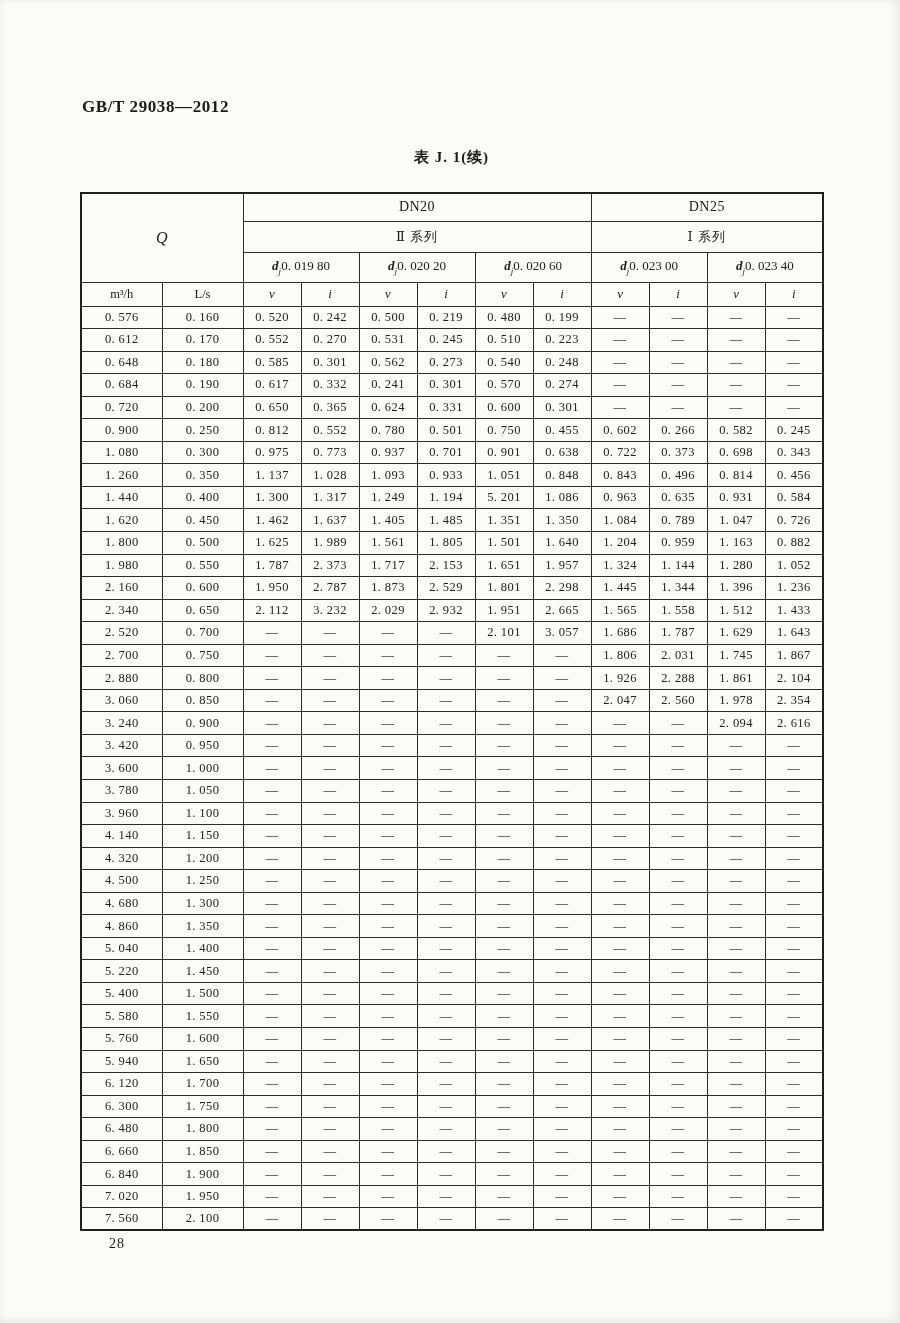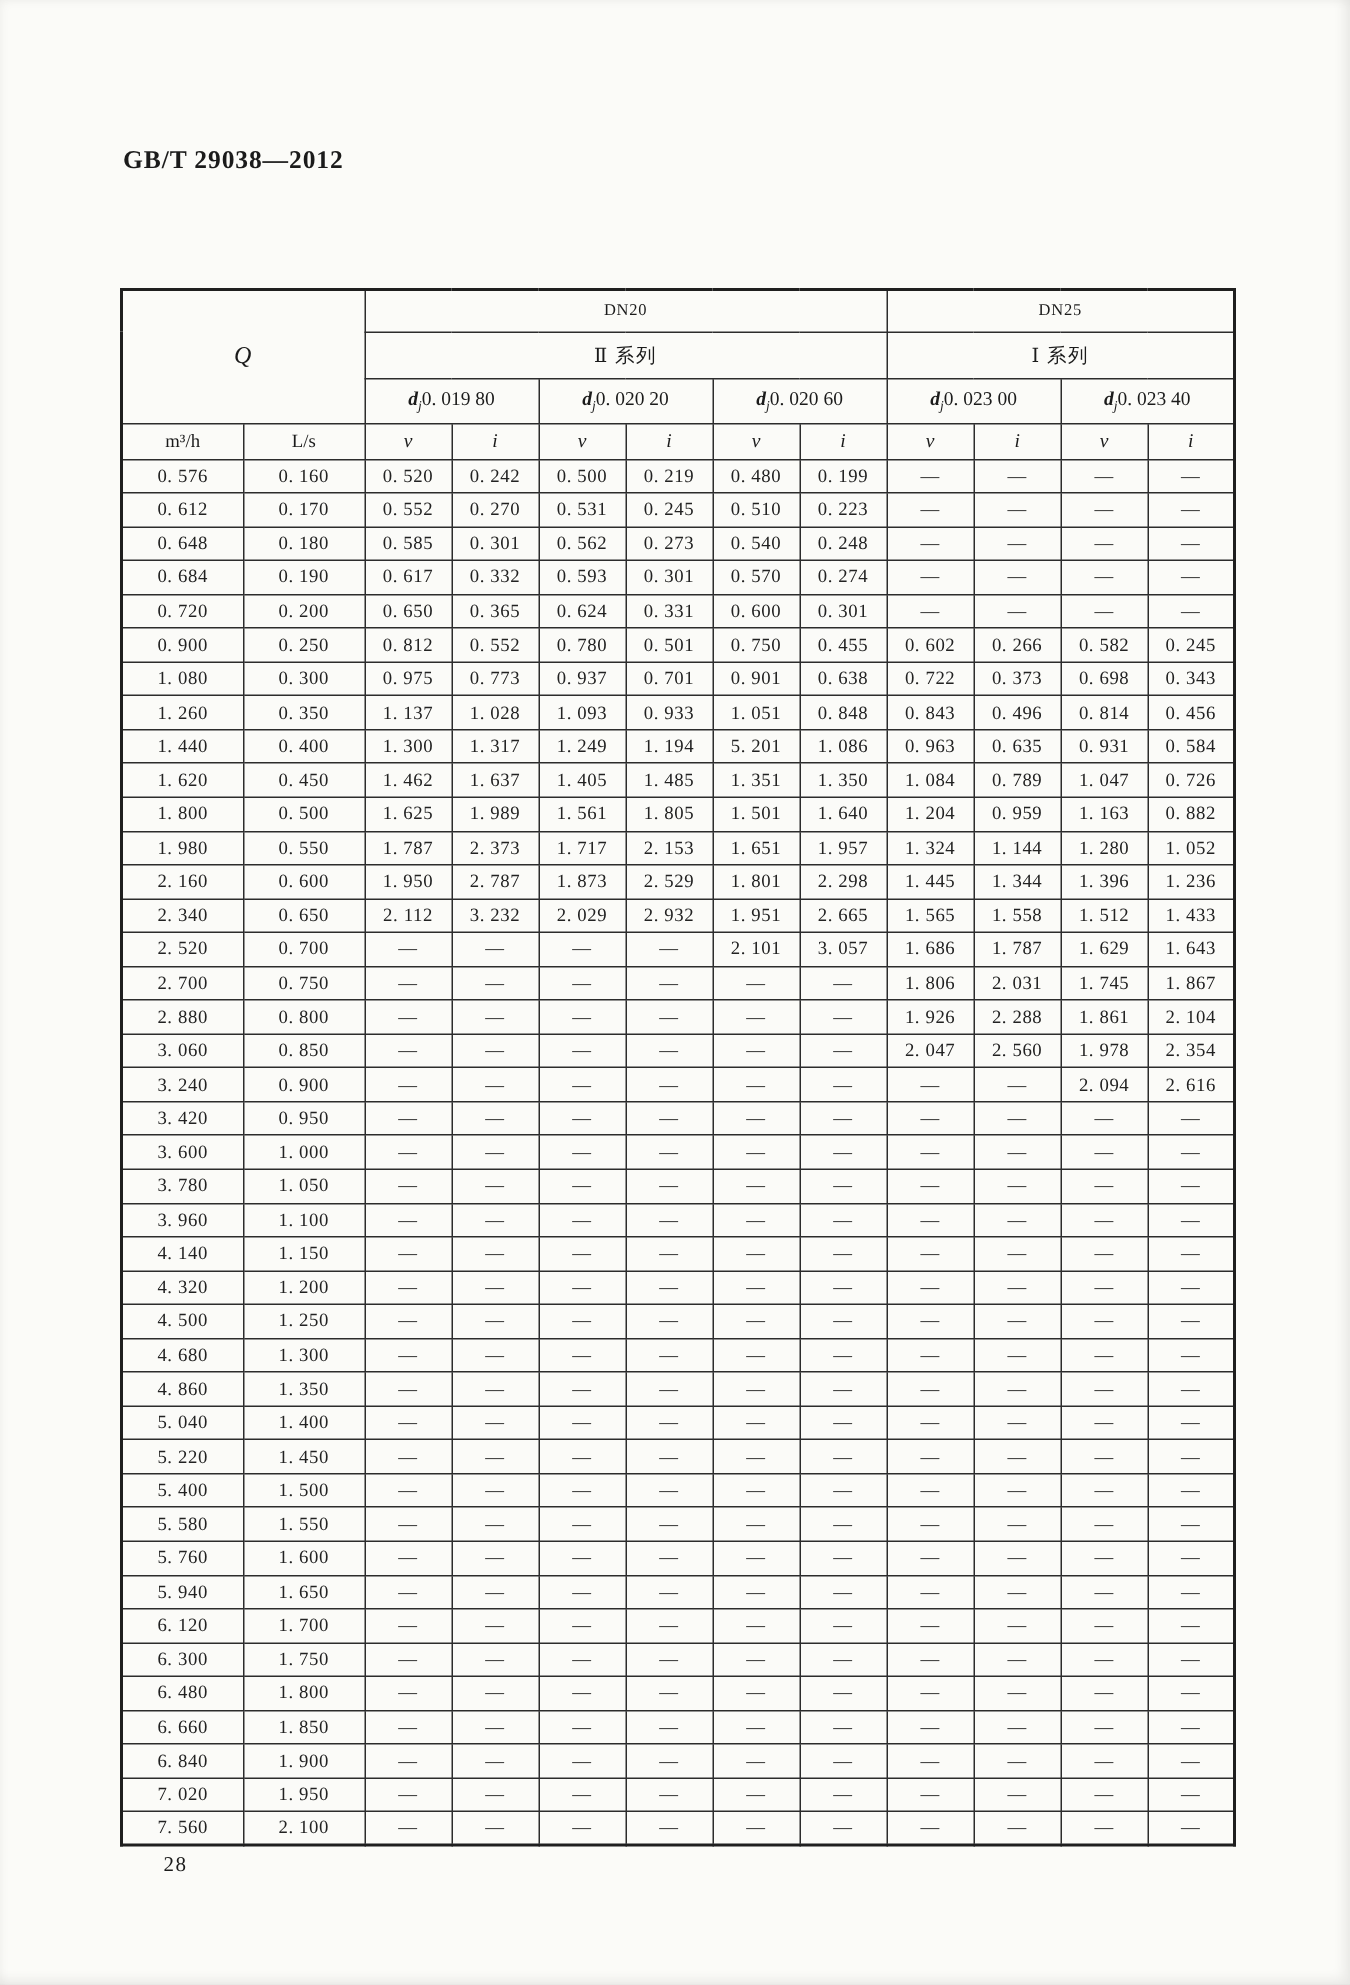--- a/index.html
+++ b/index.html
@@ -34,40 +34,41 @@
     text-align:center;vertical-align:middle;
     padding:0;font-weight:normal;
     white-space:nowrap;overflow:hidden;
   }
   .j-table thead tr.r-dn{height:28px;}
   .j-table thead tr.r-series{height:31px;margin-left:16px;}
   .j-table thead tr.r-dia{height:30px;}
   .j-table thead tr.r-units{height:24px;padding-left:22px;}
   .j-table tbody tr{height:22.55px;}
   .q-cell{font-size:16px;font-style:italic;font-weight:bold;letter-spacing:1px;}
-  .dn-cell{font-size:11px;letter-spacing:0.5px;}
+  .dn-cell{font-size:14px;letter-spacing:0.5px;}
   .series-cell{font-size:13px;letter-spacing:1px;}
   .dia-cell{font-size:13px;}
   .dia-cell .dsym{font-style:italic;font-weight:bold;}
   .dia-cell sub{font-size:9px;font-style:italic;}
   .unit-cell{font-size:12.5px;}
   .vi-cell{font-style:italic;font-size:13px;}
   .j-table tbody td{letter-spacing:0.4px;color:#222;}
   .page-number{
     position:absolute;left:109px;top:1236px;
     font-size:14px;letter-spacing:1px;
   }
 </style>
 </head>
 <body>
 
 <div class="page">
 
   <div class="doc-code">GB/T 29038—2012</div>
 
+  <div class="table-title">表 J. 1(续)</div>
 
   <table class="j-table">
     <colgroup>
       <col style="width:81px">
         <col style="width:81px">
       <col style="width:58px">
         <col style="width:58px">
       <col style="width:58px">
         <col style="width:58px">
       <col style="width:58px">
@@ -150,21 +151,21 @@
           <td>—</td>
           <td>—</td>
           <td>—</td>
           <td>—</td>
         </tr>
         <tr>
           <td>0. 684</td>
           <td>0. 190</td>
           <td>0. 617</td>
           <td>0. 332</td>
-          <td>0. 593</td>
+          <td>0. 241</td>
           <td>0. 301</td>
           <td>0. 570</td>
           <td>0. 274</td>
           <td>—</td>
           <td>—</td>
           <td>—</td>
           <td>—</td>
         </tr>
         <tr>
           <td>0. 720</td>

